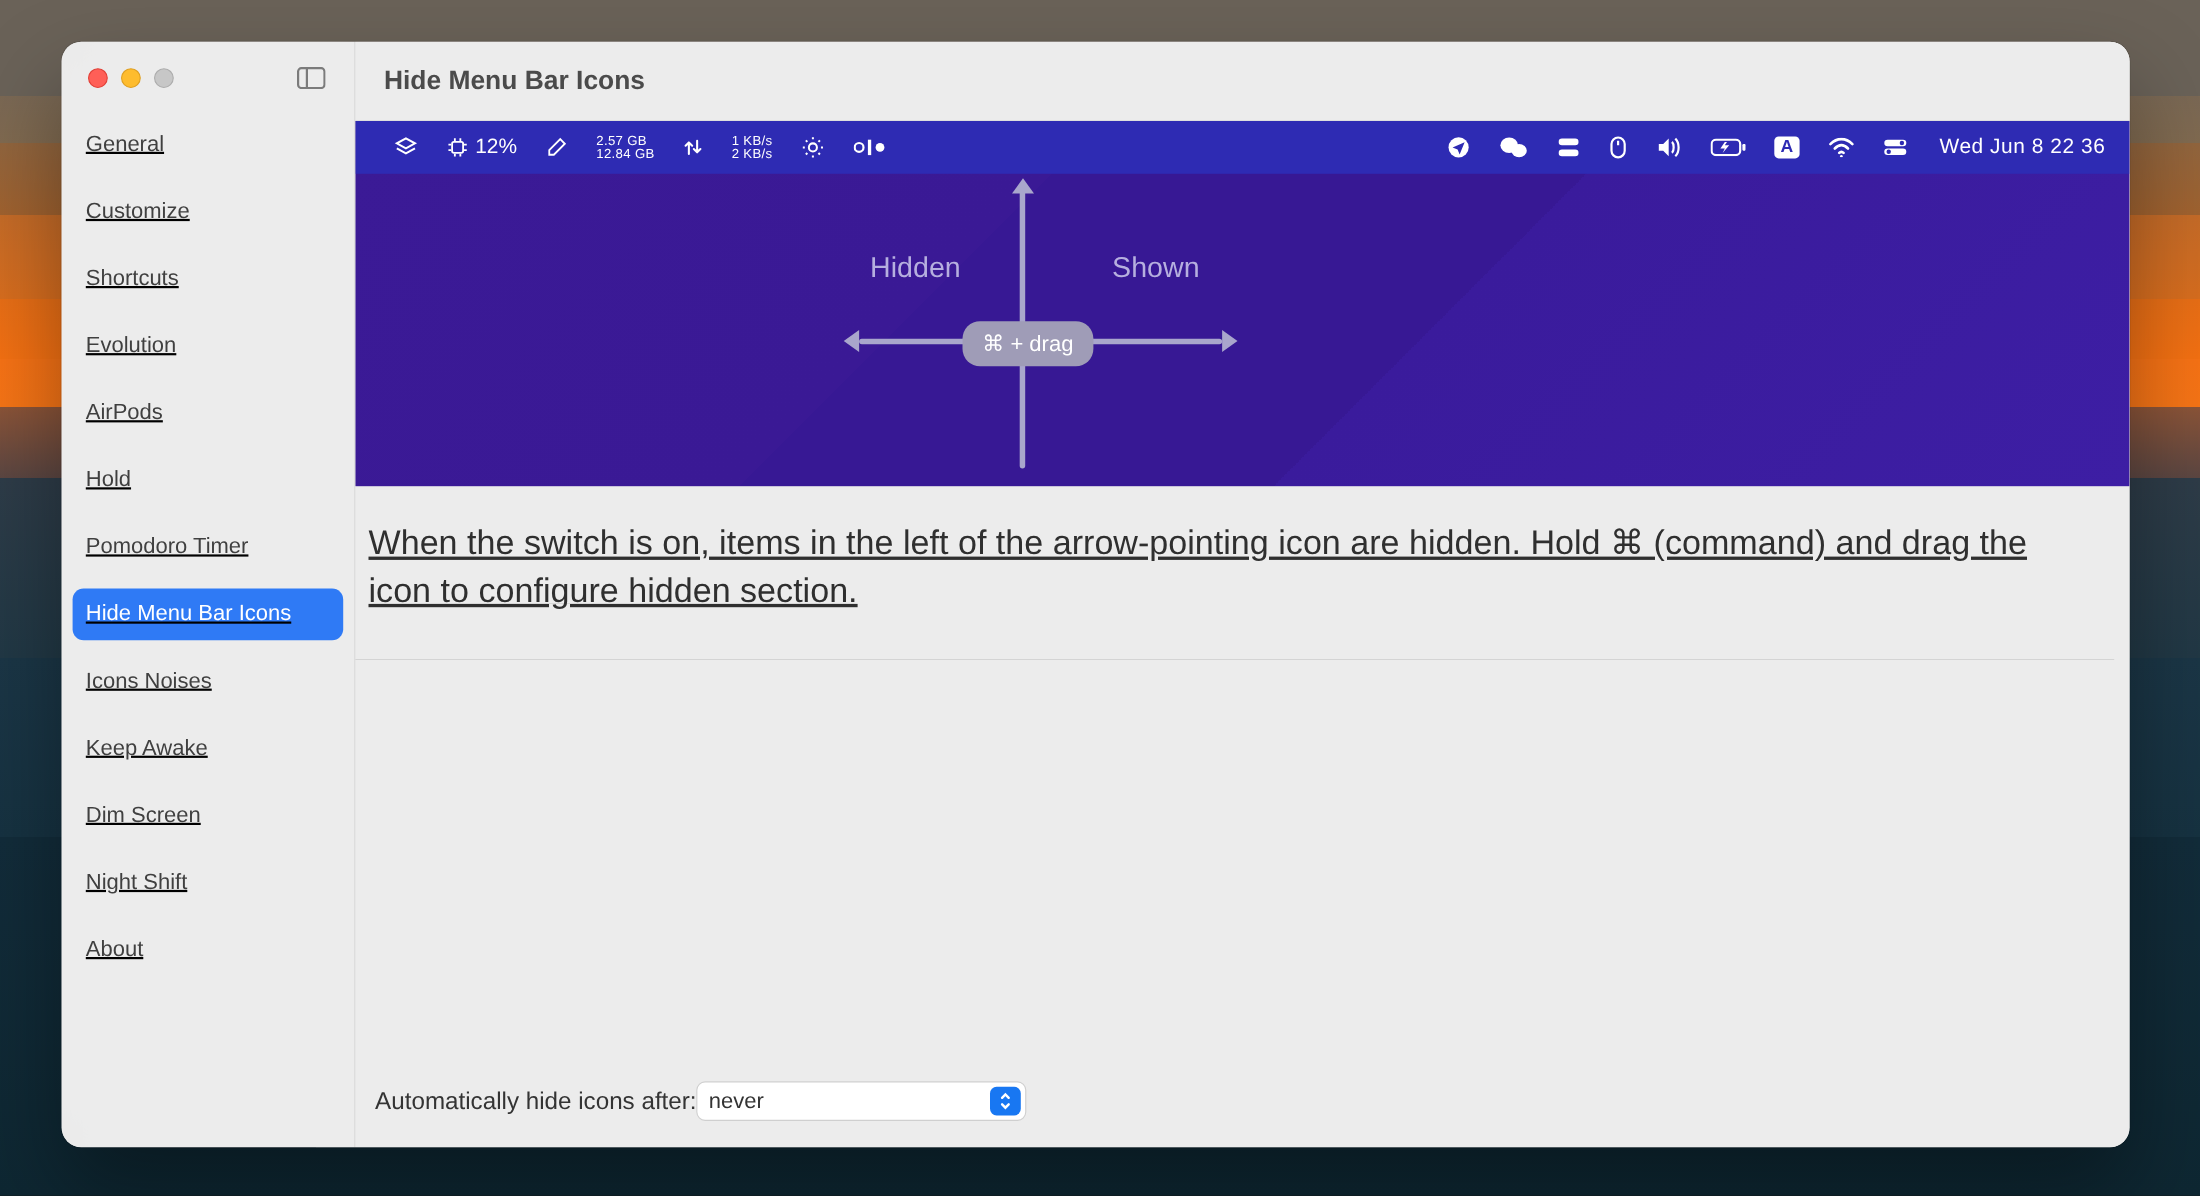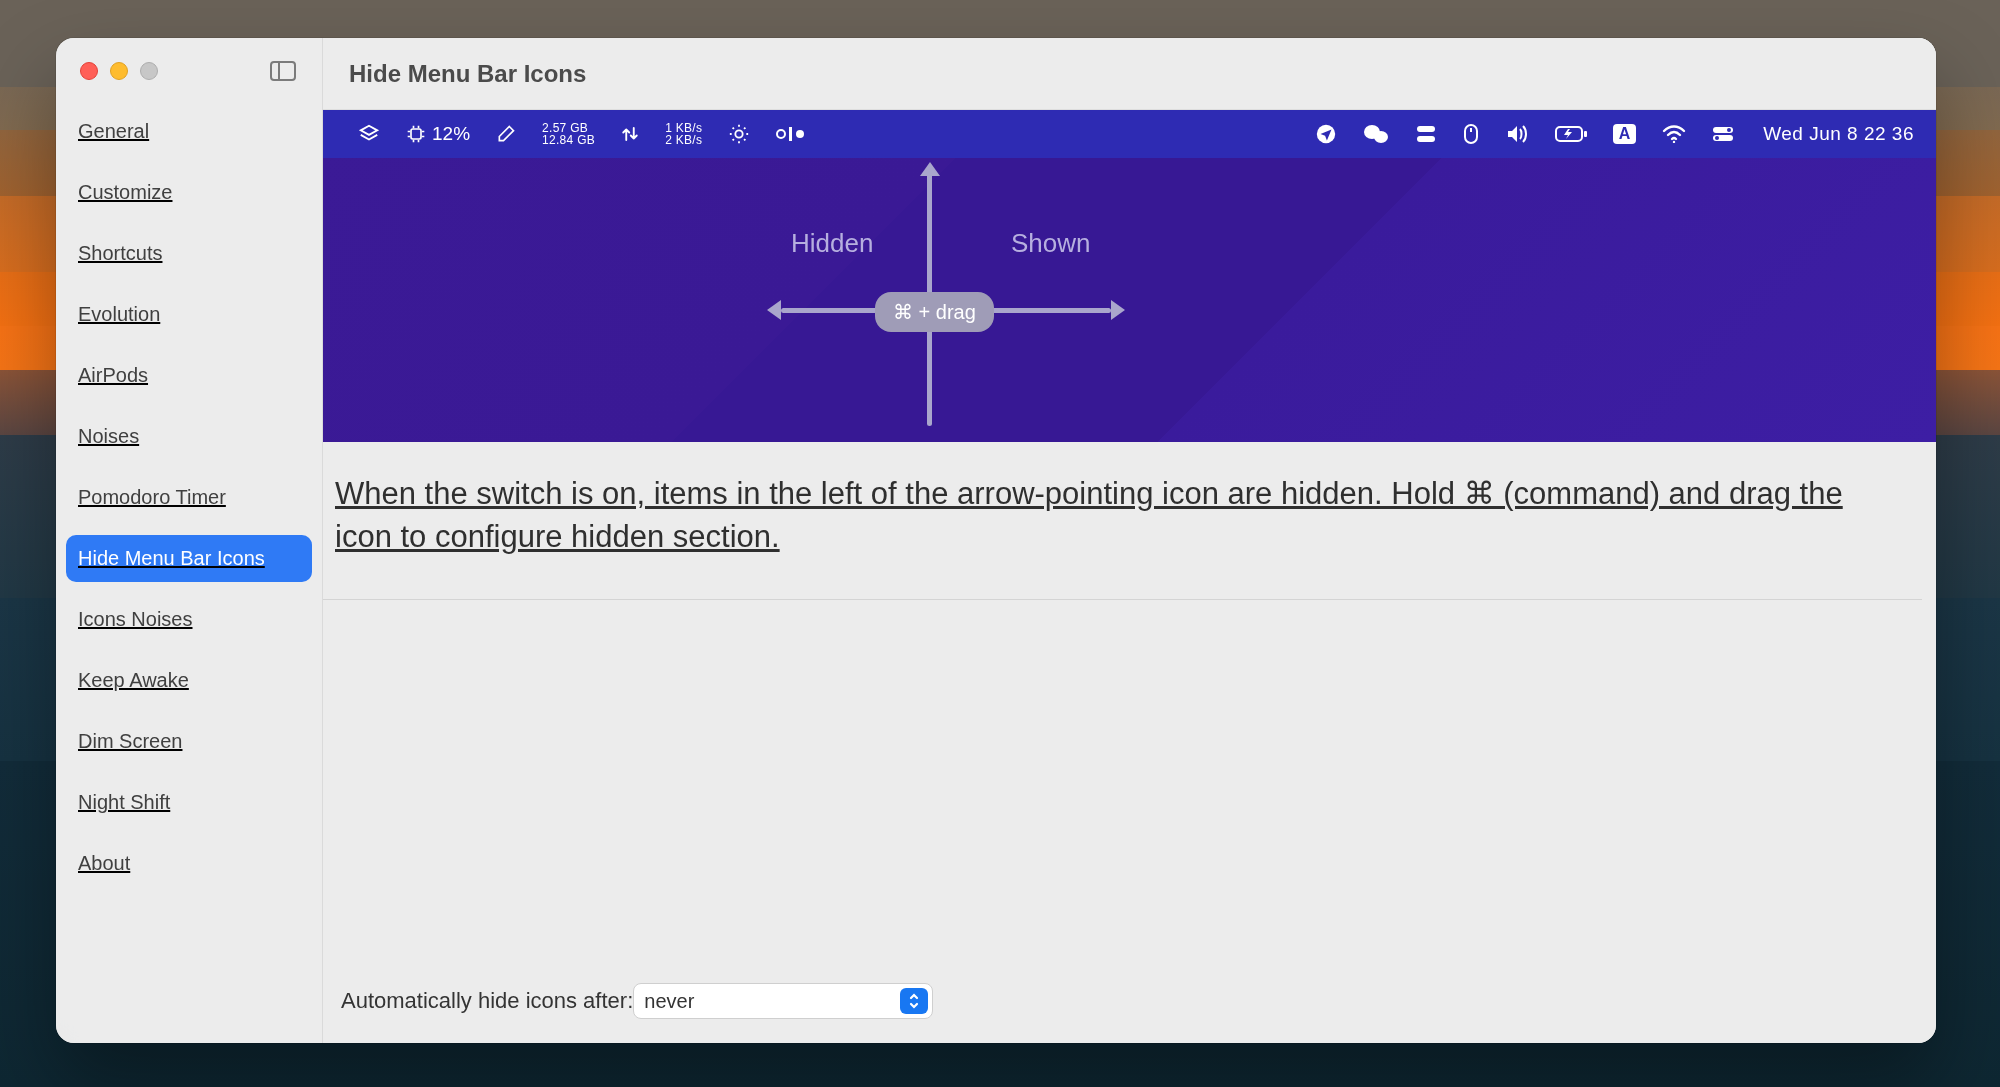--- a/index.html
+++ b/index.html
@@ -182,21 +182,21 @@
             <line x1="9" y1="1" x2="9" y2="19"></line>
         </svg>
       </div>
     </div>
     <div class="sidebar-list">
       <div class="side-item">General</div>
       <div class="side-item">Customize</div>
       <div class="side-item">Shortcuts</div>
       <div class="side-item">Evolution</div>
       <div class="side-item">AirPods</div>
-      <div class="side-item">Noises</div>
+      <div class="side-item">Hold</div>
       <div class="side-item">Pomodoro Timer</div>
       <div class="side-item active">Hide Menu Bar Icons</div>
       <div class="side-item">Icons Noises</div>
       <div class="side-item">Keep Awake</div>
       <div class="side-item">Dim Screen</div>
       <div class="side-item">Night Shift</div>
       <div class="side-item">About</div>
     </div>
   </aside>
 

